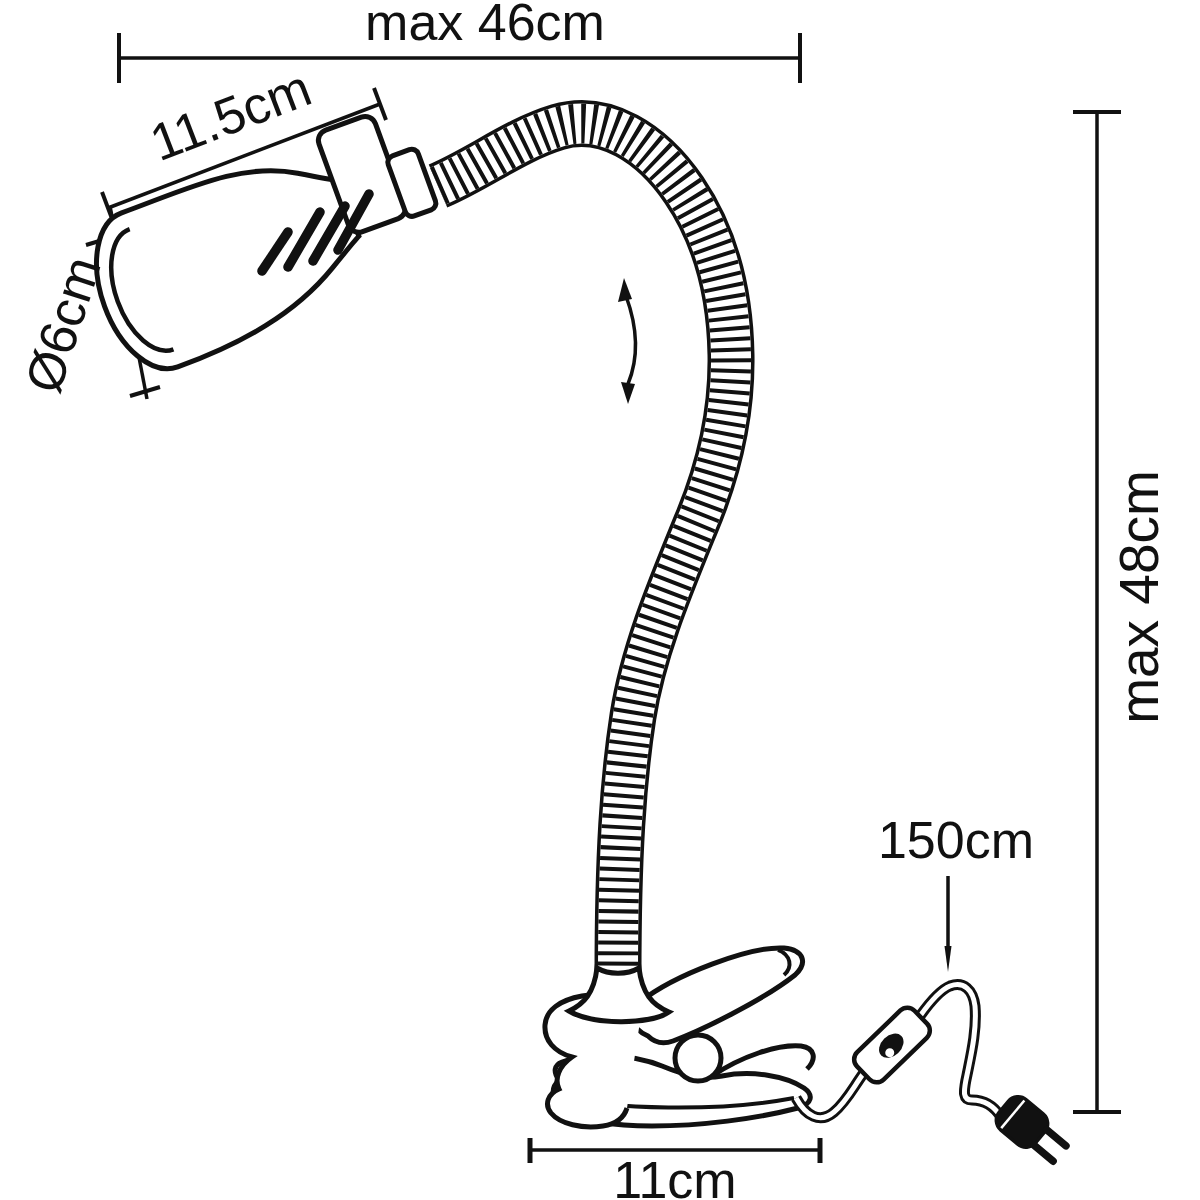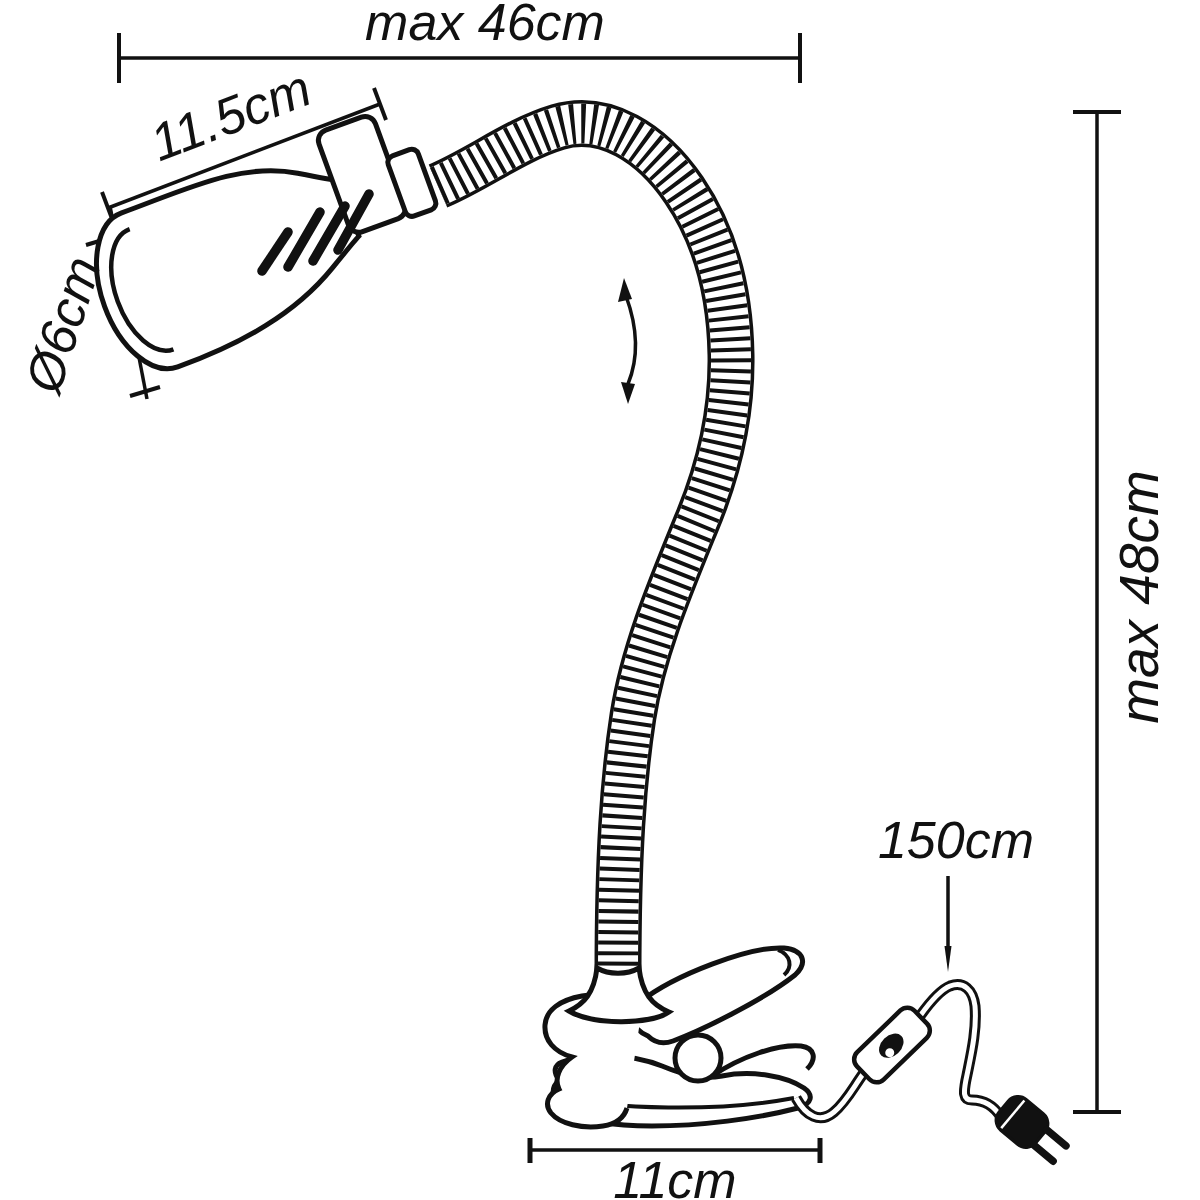--- a/index.html
+++ b/index.html
@@ -1,17 +1,17 @@
 <!DOCTYPE html>
 <html><head>
 <meta charset="utf-8">
 <style>
   html,body{margin:0;padding:0;background:#ffffff;}
   #stage{position:relative;width:1200px;height:1200px;background:#ffffff;overflow:hidden;
-         font-family:"Liberation Sans", sans-serif;font-style:italic;}
+         font-family:"Liberation Sans", sans-serif;}
   svg{display:block;}
   text{font-family:"Liberation Sans", sans-serif;fill:#111111;}
   .dim-label{font-size:52px;}
   .dim-label-big{font-size:55px;}
 </style>
 </head>
 <body>
 
 <div id="stage">
 <svg width="1200" height="1200" viewBox="0 0 1200 1200">

